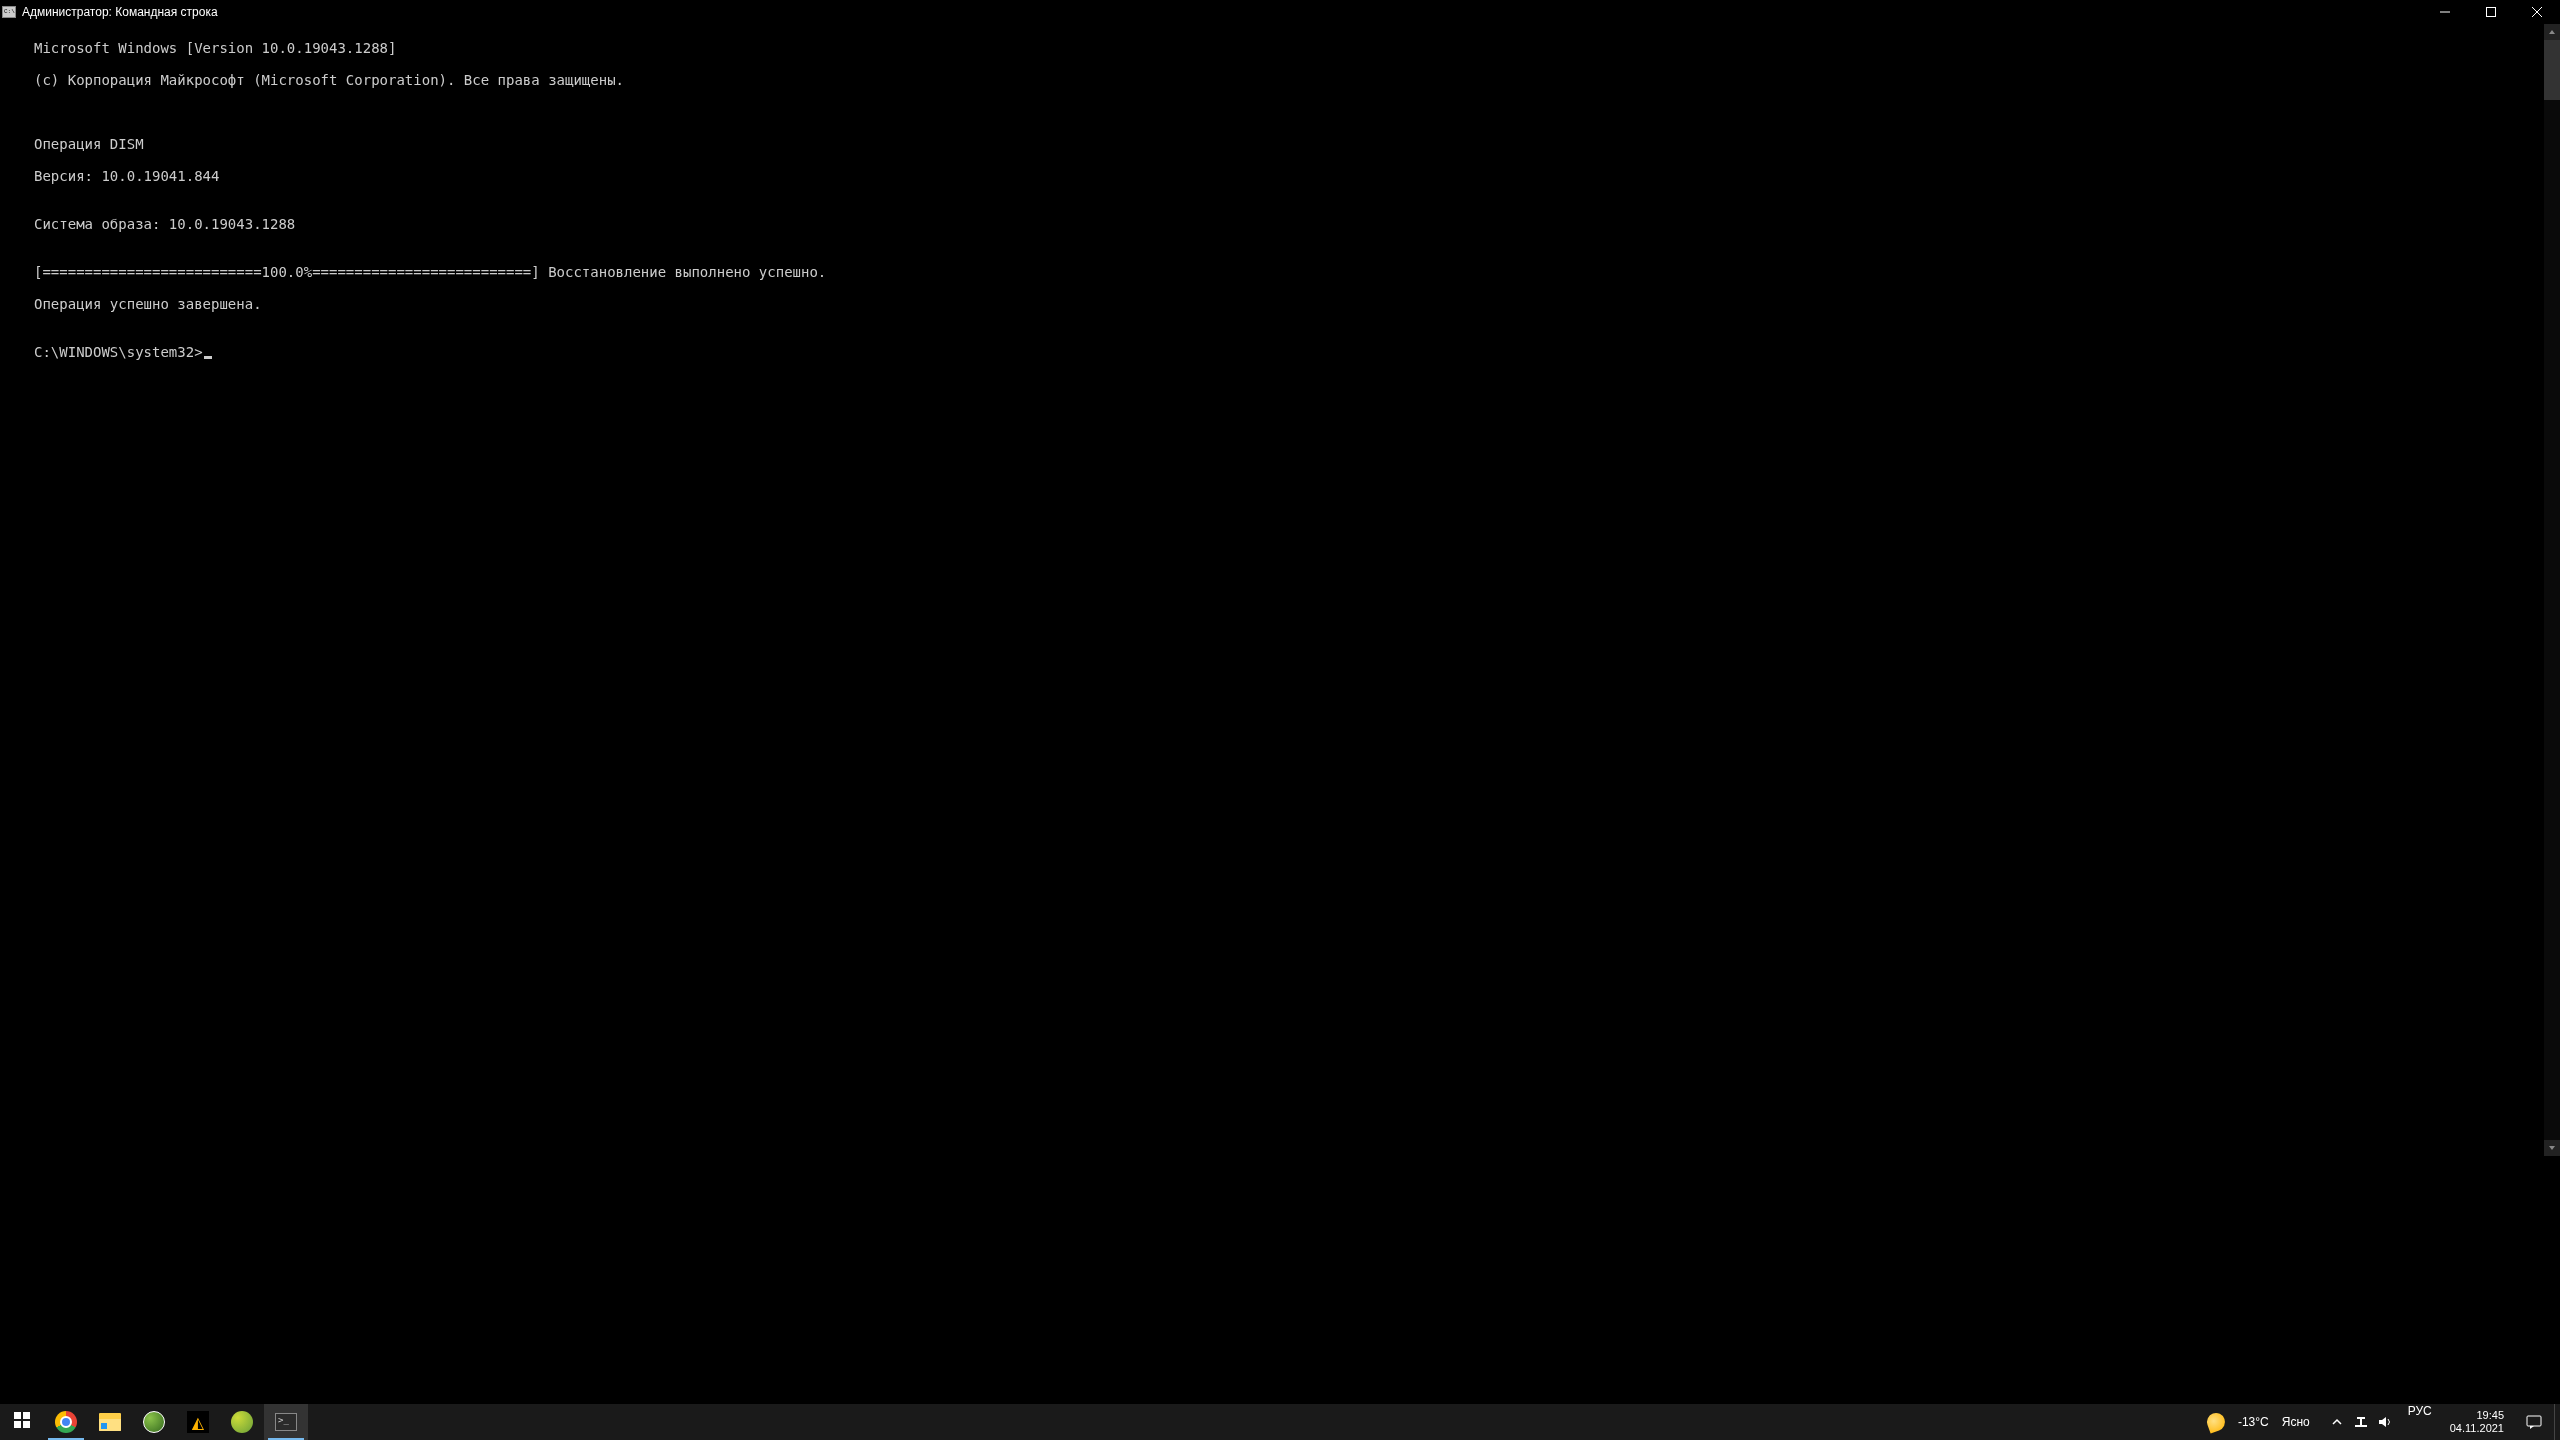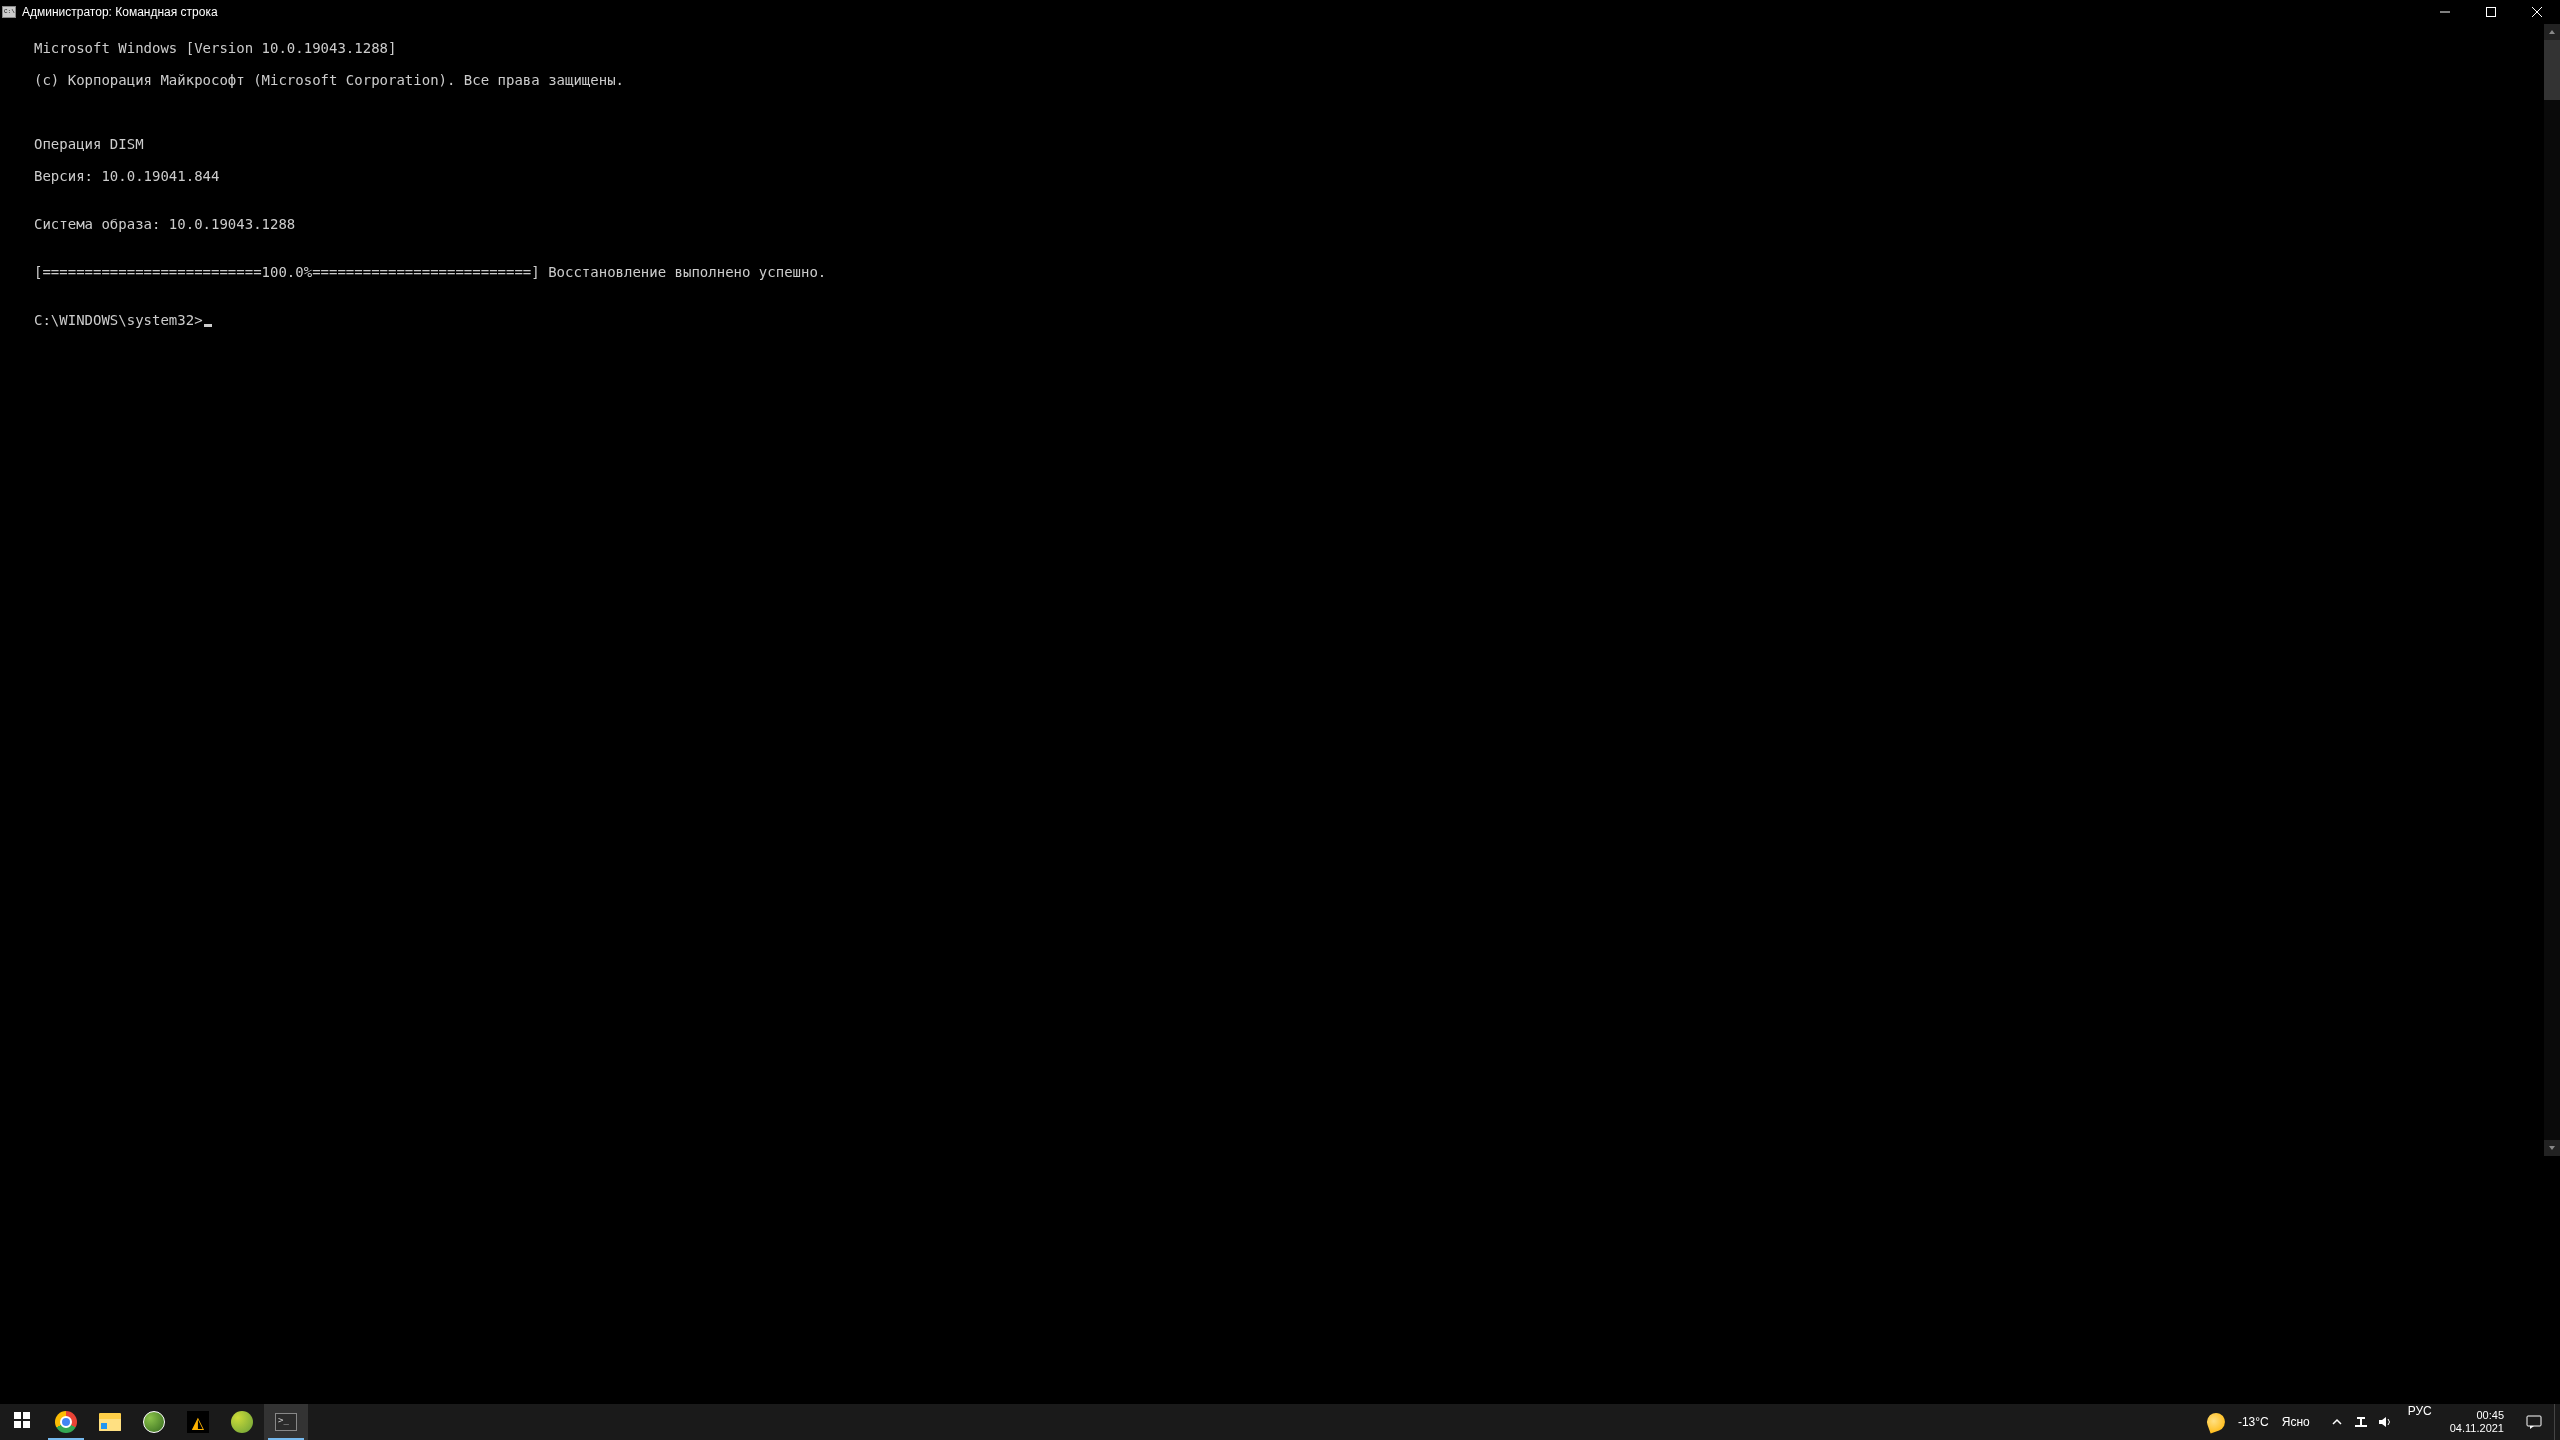--- a/index.html
+++ b/index.html
@@ -346,20 +346,21 @@
 <div class="line">Microsoft Windows [Version 10.0.19043.1288]</div>
 <div class="line">(c) Корпорация Майкрософт (Microsoft Corporation). Все права защищены.</div>
 <div class="line"></div>
 <div class="line"></div>
 <div class="line">Операция DISM</div>
 <div class="line">Версия: 10.0.19041.844</div>
 <div class="line"></div>
 <div class="line">Cистема образа: 10.0.19043.1288</div>
 <div class="line"></div>
 <div class="line">[==========================100.0%==========================] Восстановление выполнено успешно.</div>
+<div class="line">Операция успешно завершена.</div>
 <div class="line"></div>
 <div class="line"><span>C:\WINDOWS\system32&gt;</span><span class="cursor"></span></div>
   </div>
 
   <div class="scrollbar">
     <div class="scrollbar-btn up">
       <svg viewBox="0 0 8 8">
           <polygon points="4,2 7,6 1,6"></polygon>
         </svg>
     </div>
@@ -429,21 +430,21 @@
         <svg viewBox="0 0 14 14">
             <polygon points="1,5 4,5 8,2 8,12 4,9 1,9"></polygon>
             <path d="M10,4 Q13,7 10,10" fill="none" stroke="#fff"></path>
           </svg>
       </span>
     </div>
     <div class="lang">
       <span>РУС</span>
     </div>
     <div class="clock">
-      <span>00:45</span>
+      <span>19:45</span>
       <span>04.11.2021</span>
     </div>
     <div class="notif">
       <svg viewBox="0 0 16 16">
           <rect x="1" y="2" width="14" height="10" rx="1" fill="none" stroke="#fff"></rect>
           <polygon points="4,12 4,15 8,12"></polygon>
         </svg>
     </div>
     <div class="show-desktop"></div>
   </div>

